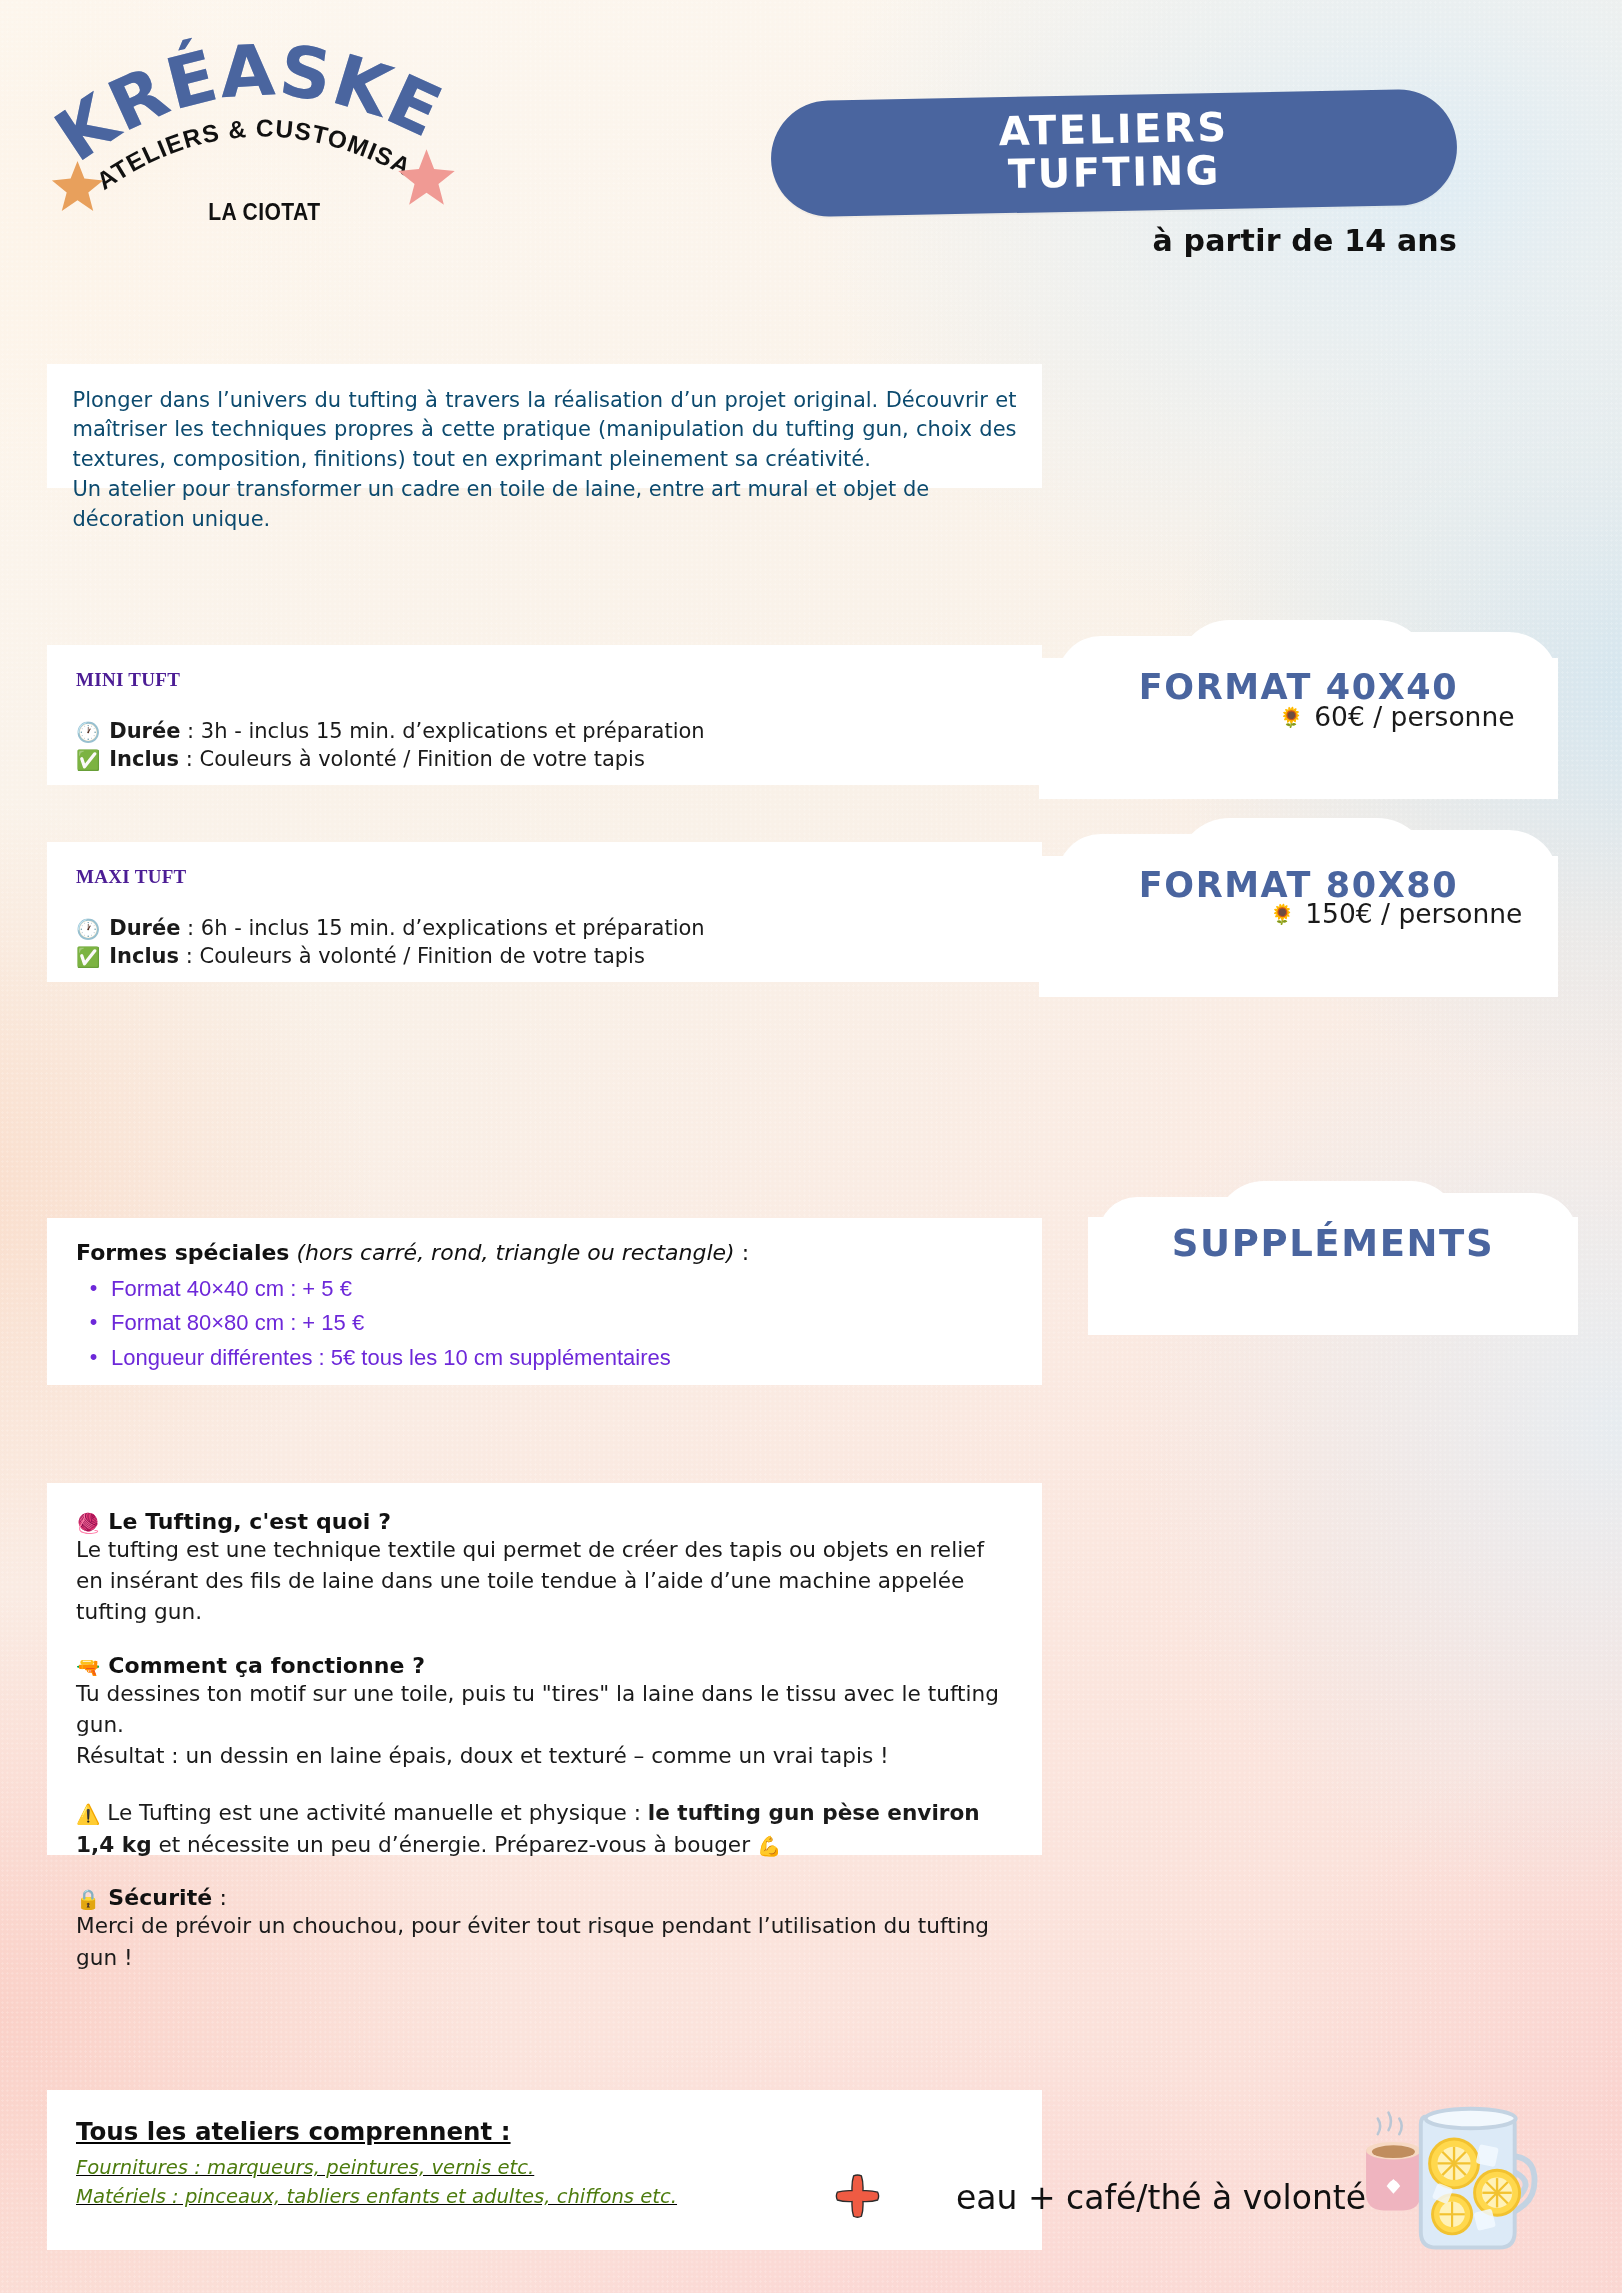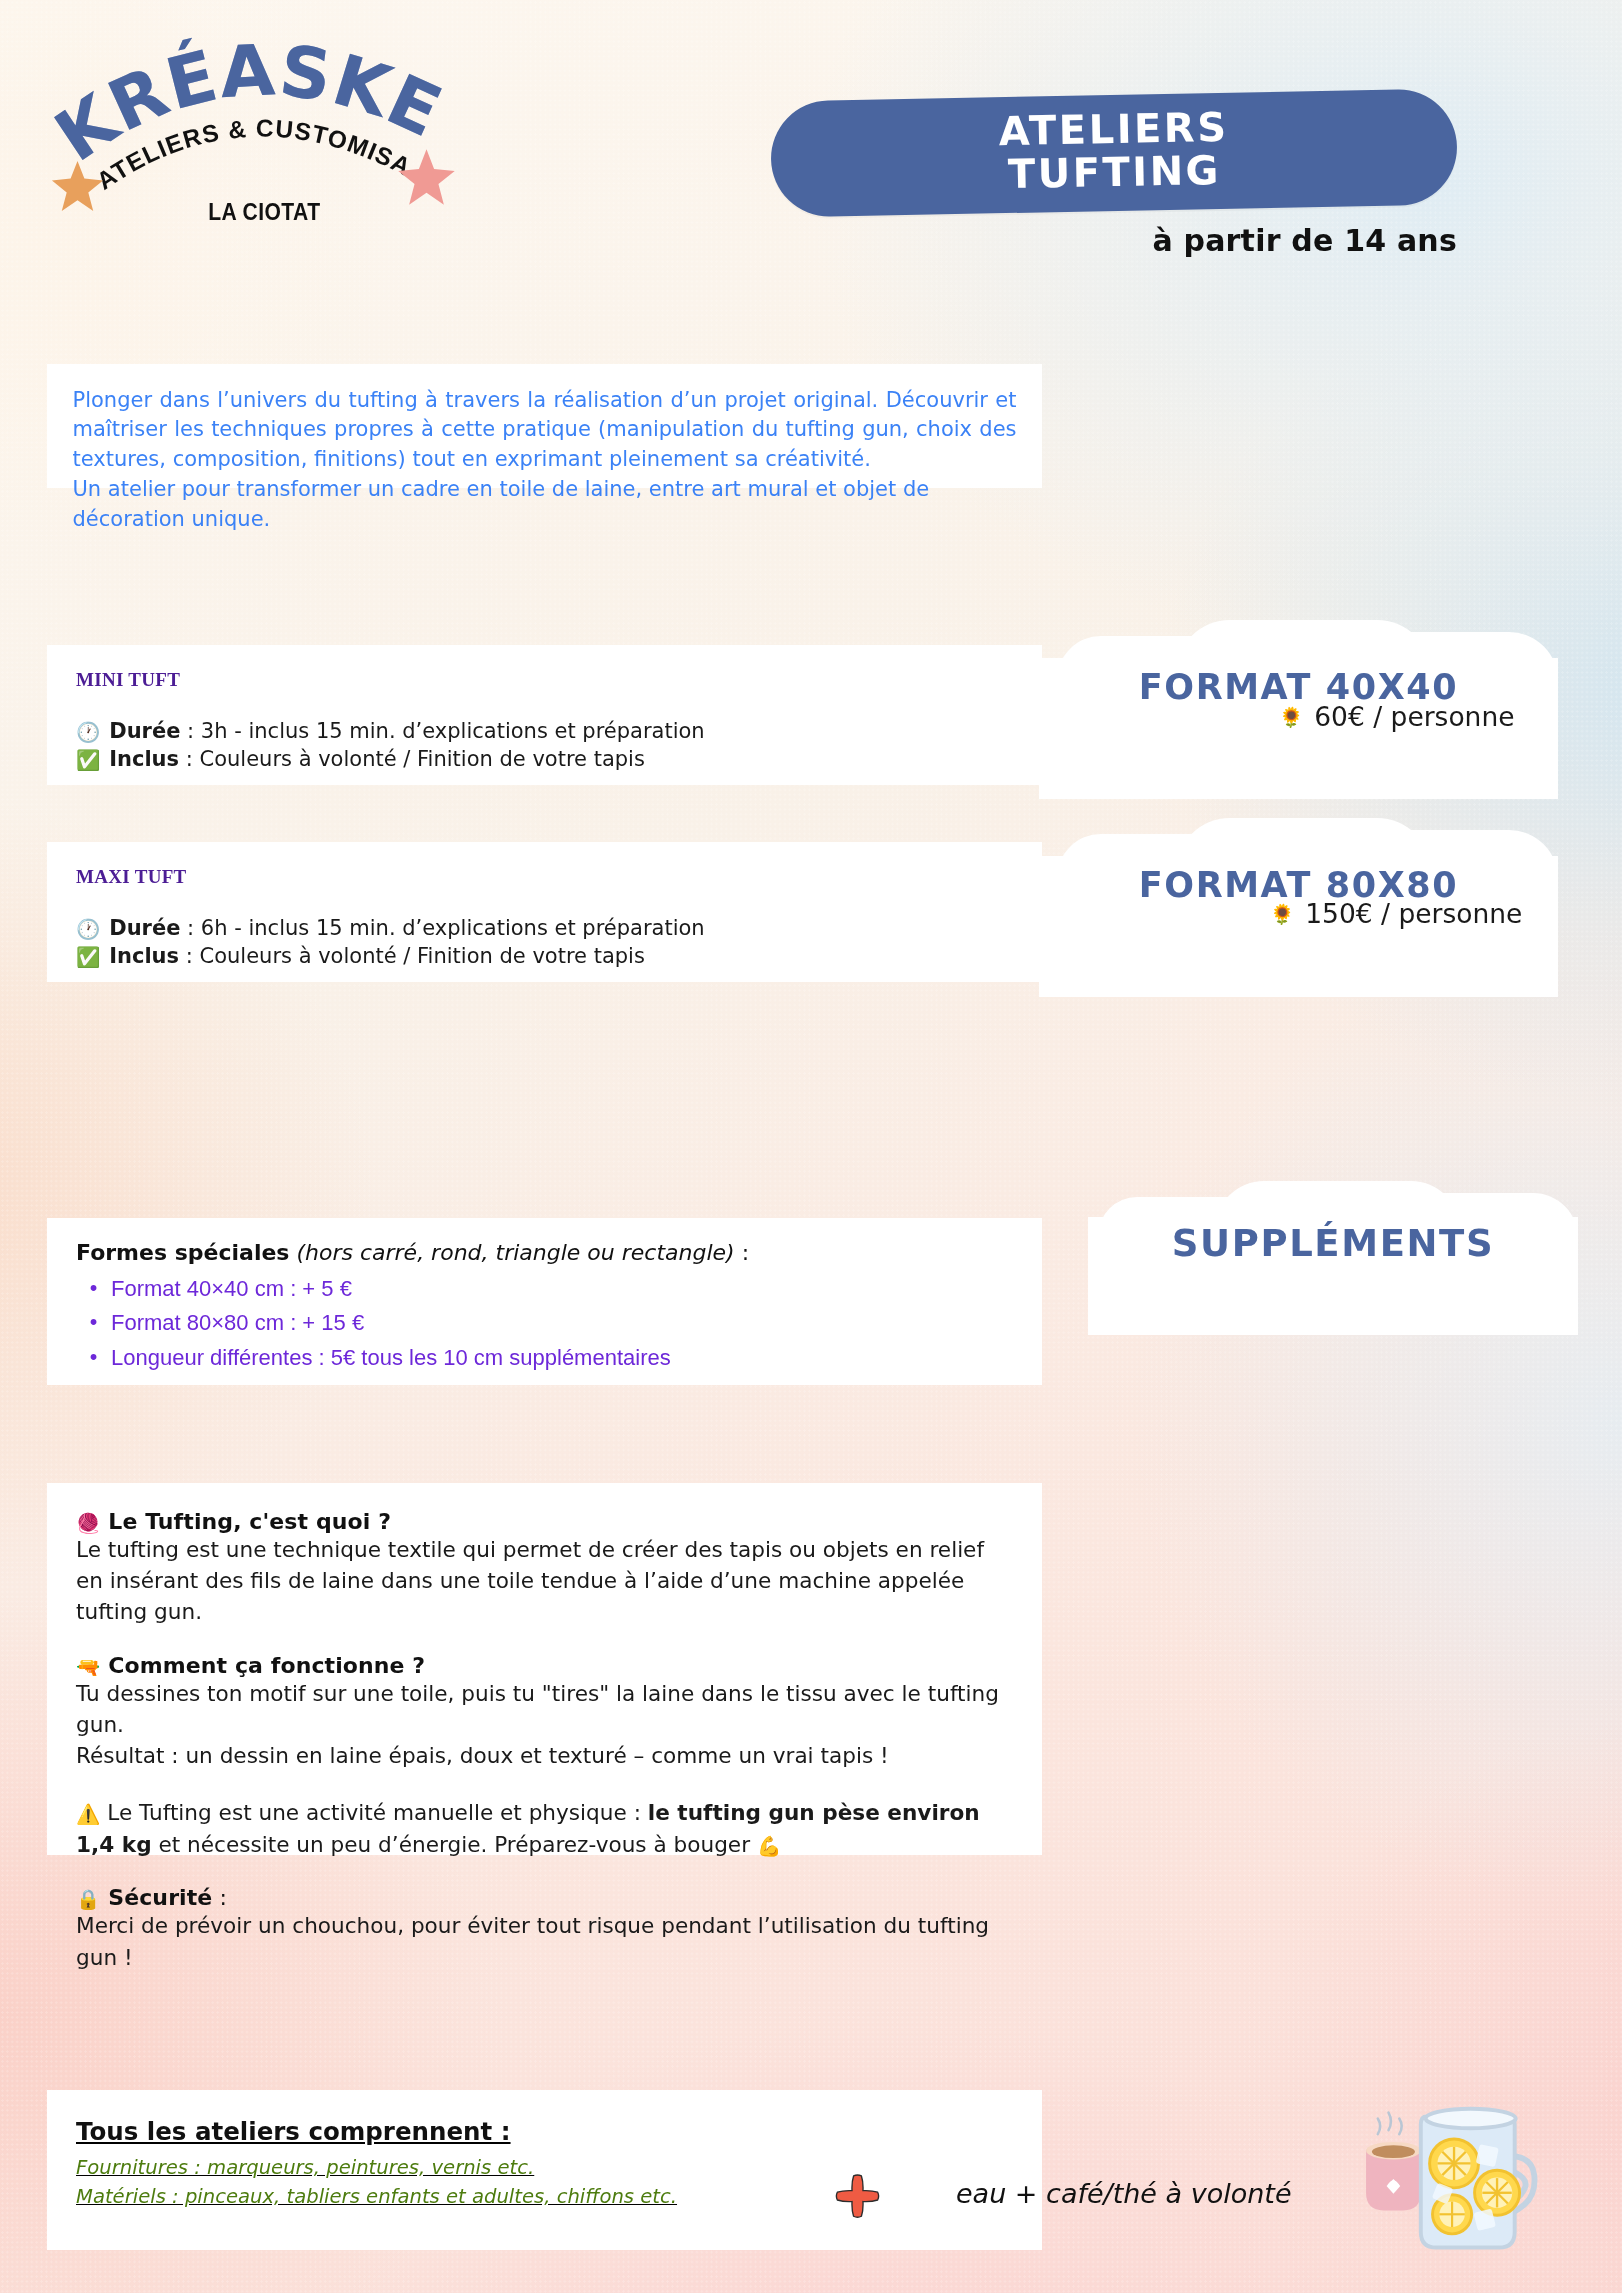--- a/index.html
+++ b/index.html
@@ -113,21 +113,21 @@
 
   .intro {
     top: 364px;
     height: 124px;
     padding: 21.6px 25.5px 17.6px 25.5px;
   }
   .intro p {
     font-family: "DejaVu Sans", sans-serif;
     font-size: 21px;
     line-height: 1.42;
-    color: #3b82f6;
+    color: #0c4a6e;
     text-align: justify;
   }
   .intro p.last { text-align: left; }
 
   
   .offer { height: 140px; padding: 0; }
   .offer-inner { padding: 23.5px 29px 0 29px; }
   .offer-title {
     font-family: Liberation Serif, serif;
     font-weight: 700;
@@ -241,22 +241,21 @@
   }
   .footer-plus {
     position: absolute;
     left: 835px; top: 2174px;
     width: 45px; height: 45px;
   }
   .footer-drinks {
     position: absolute;
     left: 956px; top: 2178px;
     font-family: "DejaVu Sans", sans-serif;
-    font-style: italic;
-    font-size: 27px;
+    font-size: 33px;
     color: #111;
   }
   .drink-art { position: absolute; left: 1358px; top: 2095px; }
 </style>
 </head>
 <body>
 
 <div class="bg"></div>
 <div class="bg-texture"></div>
 

